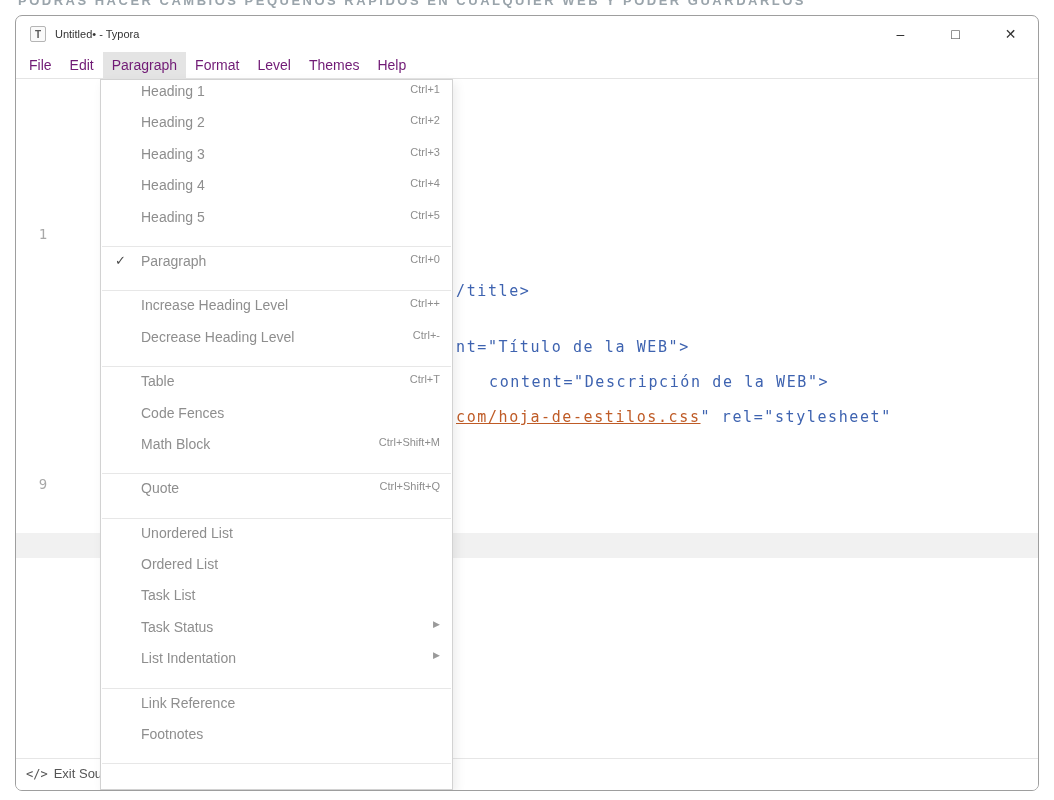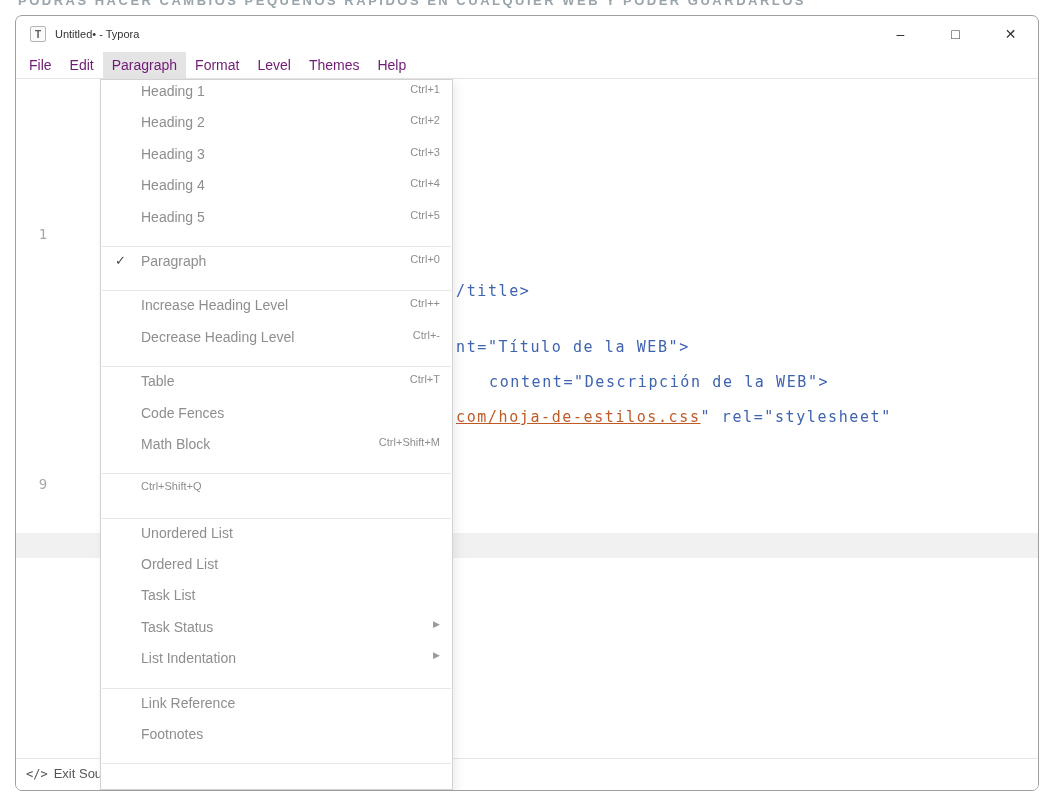--- a/index.html
+++ b/index.html
@@ -168,20 +168,21 @@
     <div class="mi">
       <span class="mi-check"></span>
       <span class="mi-label">Math Block</span>
       <span class="mi-short">Ctrl+Shift+M</span>
     </div>
 
     <div class="msep"></div>
 
     <div class="mi">
       <span class="mi-check"></span>
+      <span class="mi-label">Quote</span>
       <span class="mi-short">Ctrl+Shift+Q</span>
     </div>
 
     <div class="msep"></div>
 
     <div class="mi">
       <span class="mi-check"></span>
       <span class="mi-label">Unordered List</span>
       <span class="mi-short"></span>
     </div>

